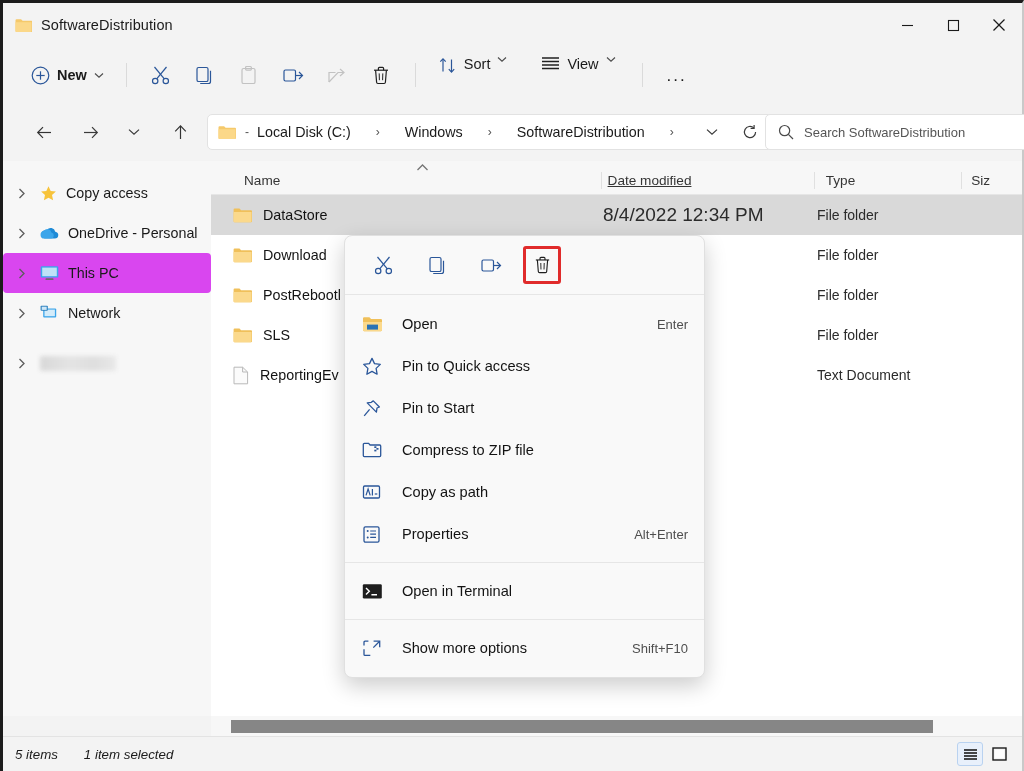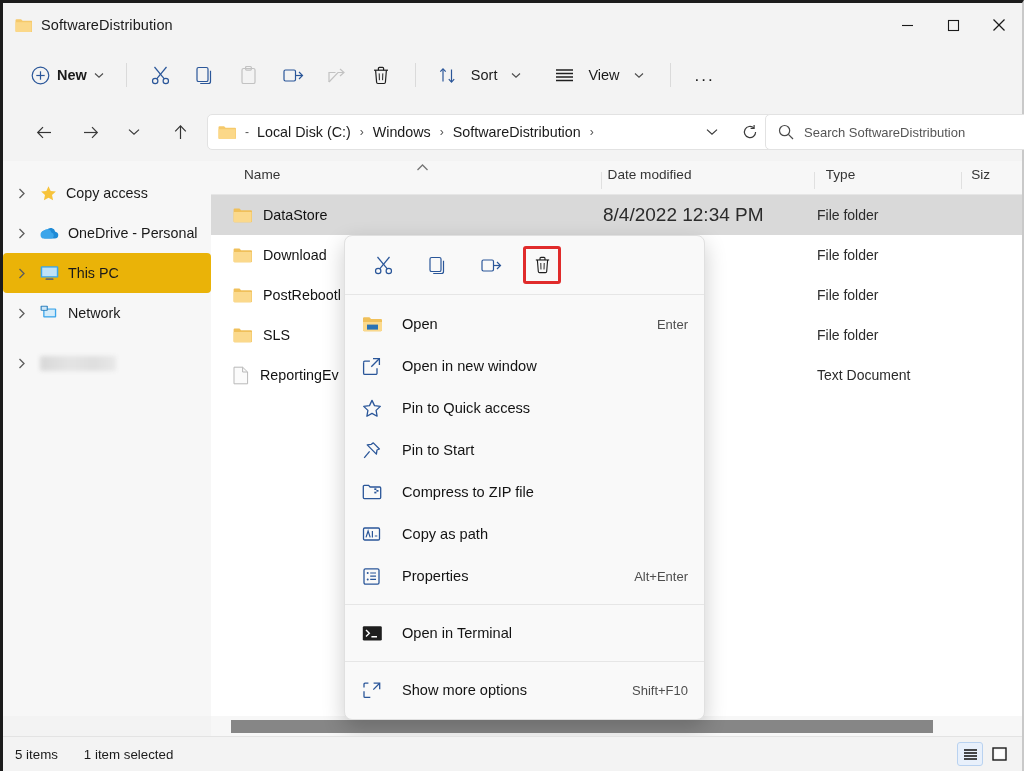--- a/index.html
+++ b/index.html
@@ -45,61 +45,61 @@
   .cmd-new .lbl { font-size: 14.5px; color: #1a1a1a; font-weight: 600; }
   .chev { color: #4a4a4a; }
   .vdiv { width: 1px; height: 24px; background: #dadada; margin: 0 12px; }
   .icon-btn {
     width: 44px; height: 38px; display: flex; align-items: center; justify-content: center;
     border-radius: 5px; color: #2a5699;
   }
   .icon-btn.dim { color: #c2c2c2; }
   .icon-btn.dark { color: #1f1f1f; }
   .cmd-text-btn {
-    display: flex; align-items: center; gap: 14px; height: 38px; padding: 0 10px;
+    display: flex; gap: 7px; height: 38px; padding: 0 10px;
     border-radius: 5px;
   }
   .cmd-text-btn .lbl { font-size: 14.5px; color: #1a1a1a; }
   .dots { letter-spacing: 2px; font-size: 17px; color: #1a1a1a; line-height: 1; }
 
   
   .addrrow {
     position: absolute; top: 100px; left: 0; right: 0; height: 58px;
     background: #f3f3f3; display: flex; align-items: center;
   }
   .navbtn {
     width: 34px; height: 34px; display: flex; align-items: center; justify-content: center;
     color: #333; border-radius: 4px;
   }
   .navbtn.arrowfwd { color: #3a3a3a; }
   .addrbox {
     flex: none; width: 568px; height: 36px; margin-left: 10px;
     background: #ffffff; border: 1px solid #e2e2e2; border-radius: 5px;
     display: flex; align-items: center; padding: 0 6px 0 10px;
   }
-  .crumbs { display: flex; align-items: center; gap: 1px; flex: 1; overflow: hidden; white-space: nowrap; }
+  .crumbs { display: flex; align-items: center; gap: 17px; flex: 1; overflow: hidden; white-space: nowrap; }
   .crumb { font-size: 14.3px; color: #1a1a1a; padding: 2px 4px; border-radius: 3px; }
   .crumb-sep { font-size: 12px; color: #565656; padding: 0 4px; }
   .addr-right { display: flex; align-items: center; gap: 2px; }
   .mini-btn { width: 28px; height: 28px; display:flex; align-items:center; justify-content:center; color:#3a3a3a; border-radius:4px;}
   .searchbox {
     position: absolute; left: 762px; top: 11px; width: 268px; height: 36px;
     background: #ffffff; border: 1px solid #e2e2e2; border-radius: 5px;
     display: flex; align-items: center; padding-left: 12px; gap: 10px;
   }
   .searchbox .ph { font-size: 13px; color: #555; }
 
   
   .colhead {
     position: absolute; top: 158px; left: 208px; right: 0; height: 34px;
     background: #f7f7f7; display: flex; align-items: flex-end;
     border-bottom: 1px solid #e6e6e6;
   }
   .colhead .cell {
-    font-size: 13.6px; color: #353535; padding-bottom: 12px; position: relative; height: 100%;
+    font-size: 13.6px; color: #353535; padding-bottom: 6px; position: relative; height: 100%;
     display: flex; align-items: flex-end;
   }
   .colhead .sep { position: absolute; right: 0; bottom: 5px; width: 1px; height: 17px; background: #e0e0e0; }
   .sortcaret { position: absolute; left: 205px; top: 2px; color: #757575; font-size: 11px; }
 
   
   .content {
     position: absolute; top: 192px; left: 208px; right: 0; bottom: 55px;
     background: #ffffff;
   }
@@ -112,41 +112,41 @@
 
   
   .sidebar {
     position: absolute; top: 158px; left: 0; width: 208px; bottom: 55px;
     background: #f7f7f7;
   }
   .nav-item {
     height: 40px; display: flex; align-items: center; gap: 9px;
     padding-left: 10px; border-radius: 4px; margin: 0 0px;
   }
-  .nav-item.active { background: #eab308; }
+  .nav-item.active { background: #d946ef; }
   .nav-chev { width: 18px; display:flex; align-items:center; justify-content:center; color:#5c5c5c; font-size: 12px; }
   .nav-lbl { font-size: 14.3px; color: #1a1a1a; white-space: nowrap; }
   .nav-blur {
     width: 76px; height: 15px; border-radius: 2px;
     background: linear-gradient(90deg,#d8d8d8 0%,#e4e4e4 40%,#dedede 70%,#e8e8e8 100%);
     filter: blur(2.2px);
   }
 
   
   .hscroll {
     position: absolute; left: 208px; right: 0; bottom: 35px; height: 20px;
     background: #f7f7f7; display: flex; align-items: center;
   }
   .hthumb { height: 13px; background: #868686; border-radius: 0; margin-left: 20px; width: 702px; }
 
   
   .statusbar {
     position: absolute; left: 0; right: 0; bottom: 0; height: 35px;
     background: #f3f3f3; border-top: 1px solid #e3e3e3;
-    display: flex; align-items: center; padding-left: 12px; gap: 26px;
+    display: flex; align-items: center; padding-left: 12px; gap: 26px; font-style: italic;
   }
   .status-txt { font-size: 13.3px; color: #1b1b1b; }
   .view-toggles { position: absolute; right: 10px; display: flex; gap: 3px; align-items: center; }
   .vt { width: 26px; height: 24px; display:flex; align-items:center; justify-content:center; border-radius:3px; color:#1b1b1b;}
   .vt.on { background: #e8f0fb; border: 1px solid #b9d2f0; }
 
   
   .ctxmenu {
     position: absolute; left: 341px; top: 232px; width: 361px;
     background: #f9f9f9; border: 1px solid #e0e0e0; border-radius: 8px;
@@ -453,21 +453,21 @@
   <div class="colhead">
     <div class="cell" style="width:392px;padding-left:33px;">
       <span>Name</span>
       <span class="sortcaret">
         <svg width="13" height="9" viewBox="0 0 13 9">
             <polyline points="1.5,7 6.5,2 11.5,7" fill="none" stroke="#757575" stroke-width="1.3"></polyline>
           </svg>
       </span>
       <span class="sep"></span>
     </div>
-    <div class="cell" style="width:214px;padding-left:6px;">
+    <div class="cell" style="width:214px;padding-left:6px;text-decoration:underline;">
       <span>Date modified</span>
       <span class="sep"></span>
     </div>
     <div class="cell" style="width:148px;padding-left:11px;">
       <span>Type</span>
       <span class="sep"></span>
     </div>
     <div class="cell" style="width:60px;padding-left:9px;">
       <span>Siz</span>
     </div>
@@ -591,32 +591,20 @@
         <svg width="21" height="18" viewBox="0 0 21 18">
           <path d="M1 3.3a1.1 1.1 0 011.1-1.1h5.3l1.7 1.8h9.8a1.1 1.1 0 011.1 1.1v10a1.1 1.1 0 01-1.1 1.1H2.1A1.1 1.1 0 011 15.1z" fill="#f0c05a"></path>
           <path d="M1 7.1h19v8a1.1 1.1 0 01-1.1 1.1H2.1A1.1 1.1 0 011 15.1z" fill="#fbd98c"></path>
           <rect x="5" y="9.6" width="11" height="5" fill="#2a72b5"></rect>
         </svg>
       </span>
       <span class="ctx-lbl">Open</span>
       <span class="ctx-key">Enter</span>
     </div>
 
-    <div class="ctx-item">
-      <span class="ctx-ico">
-        <svg width="19" height="19" viewBox="0 0 19 19">
-          <path d="M11 1.6h6.4V8" fill="none" stroke="#2a5699" stroke-width="1.3"></path>
-          <path d="M1.6 5.3a1.2 1.2 0 011.2-1.2h5.1" fill="none" stroke="#2a5699" stroke-width="1.3"></path>
-          <path d="M1.6 5.3v10.9a1.2 1.2 0 001.2 1.2h11a1.2 1.2 0 001.2-1.2v-5" fill="none" stroke="#2a5699" stroke-width="1.3"></path>
-          <line x1="17.2" y1="1.8" x2="9.3" y2="9.7" stroke="#2a5699" stroke-width="1.3"></line>
-        </svg>
-      </span>
-      <span class="ctx-lbl">Open in new window</span>
-      <span class="ctx-key"></span>
-    </div>
 
     <div class="ctx-item">
       <span class="ctx-ico">
         <svg width="20" height="19" viewBox="0 0 20 19">
           <polygon points="10,1.4 12.5,6.6 18.3,7.4 14.1,11.4 15.1,17.2 10,14.4 4.9,17.2 5.9,11.4 1.7,7.4 7.5,6.6" fill="none" stroke="#2a5699" stroke-width="1.3" stroke-linejoin="round"></polygon>
         </svg>
       </span>
       <span class="ctx-lbl">Pin to Quick access</span>
       <span class="ctx-key"></span>
     </div>

